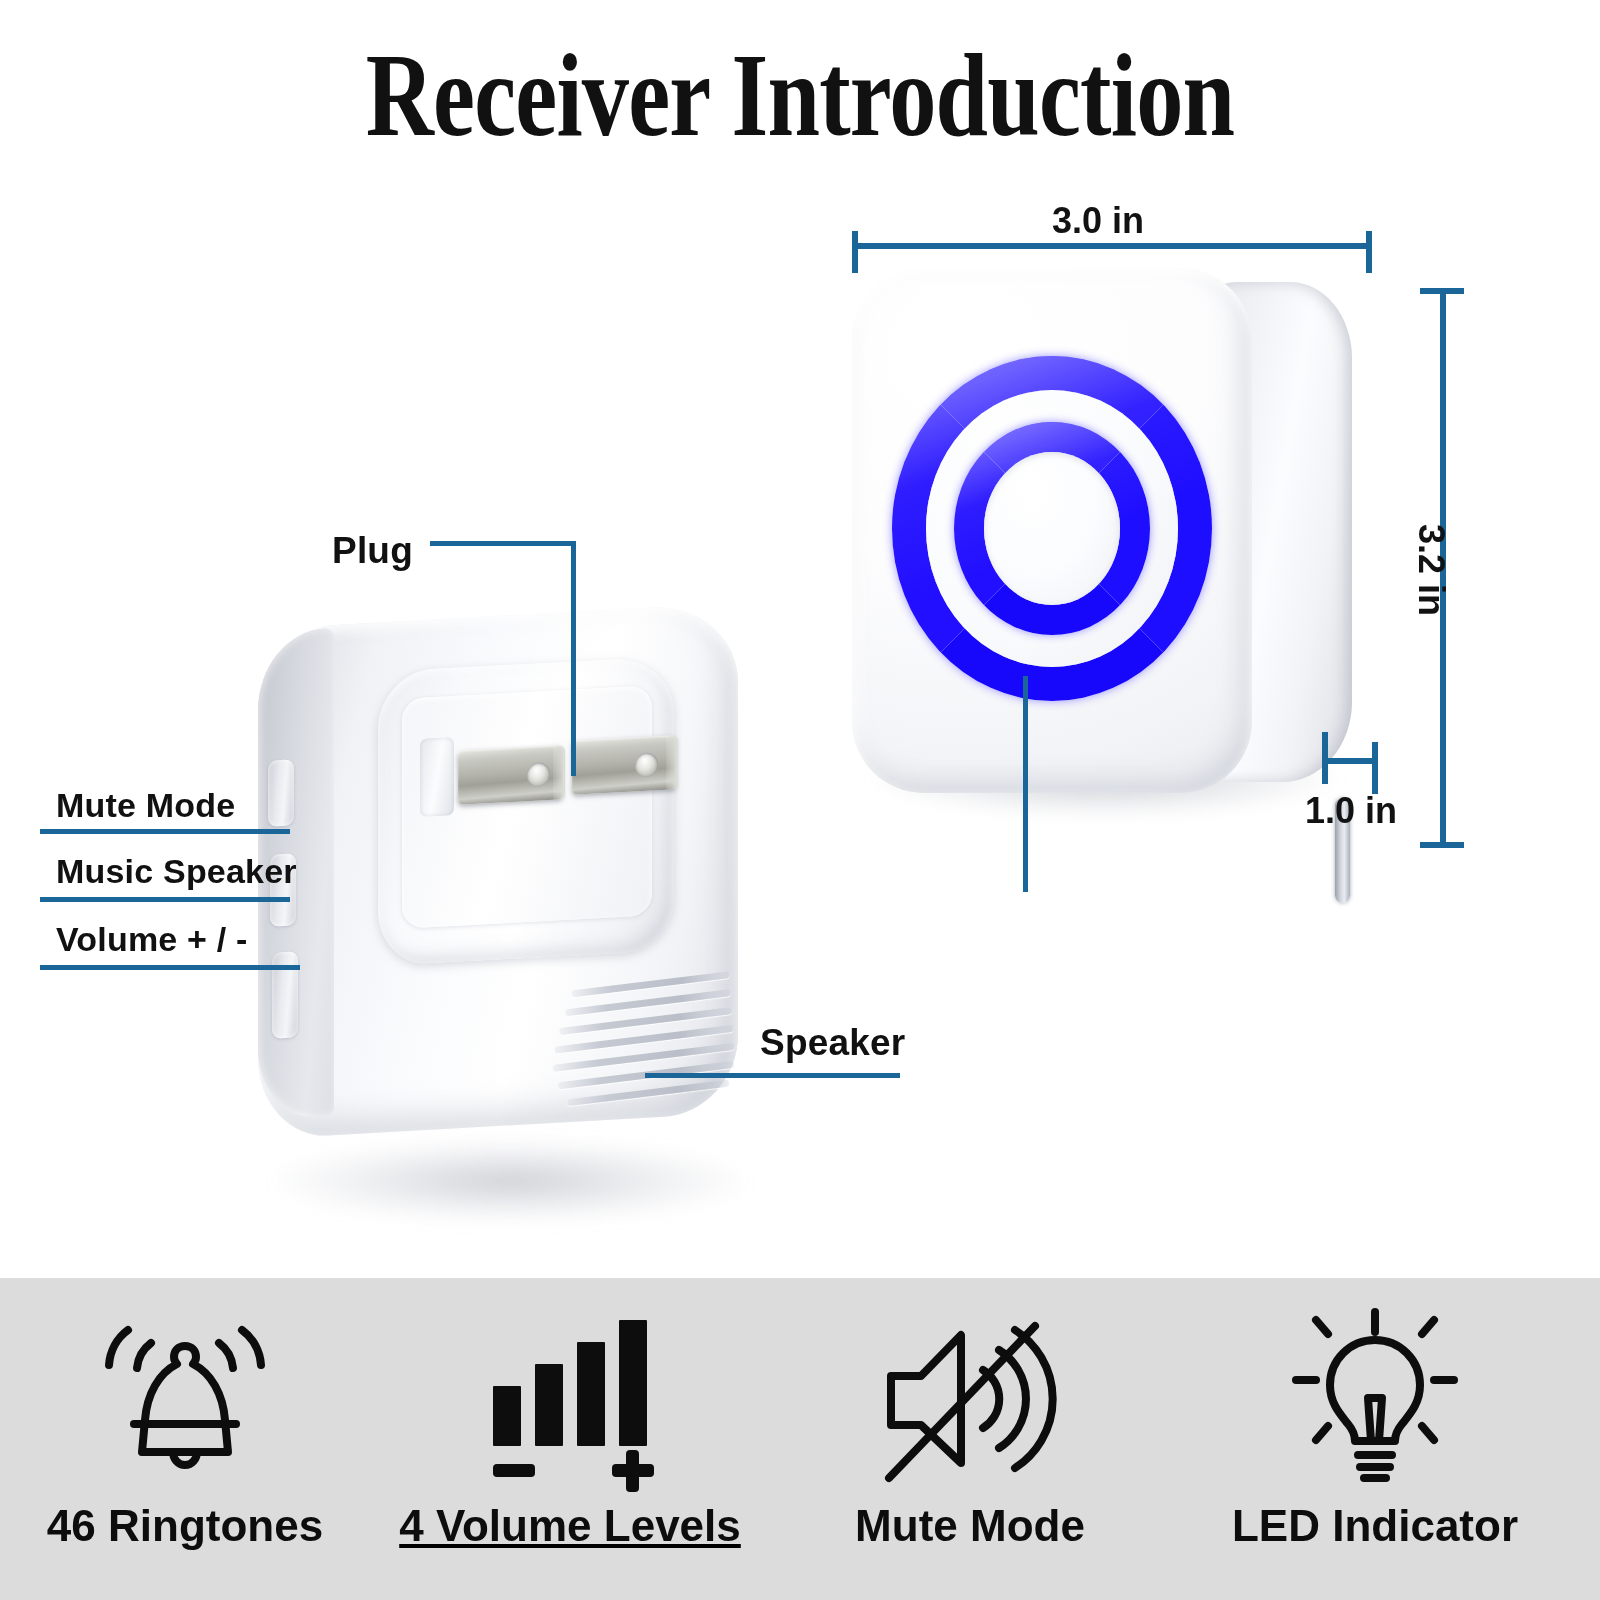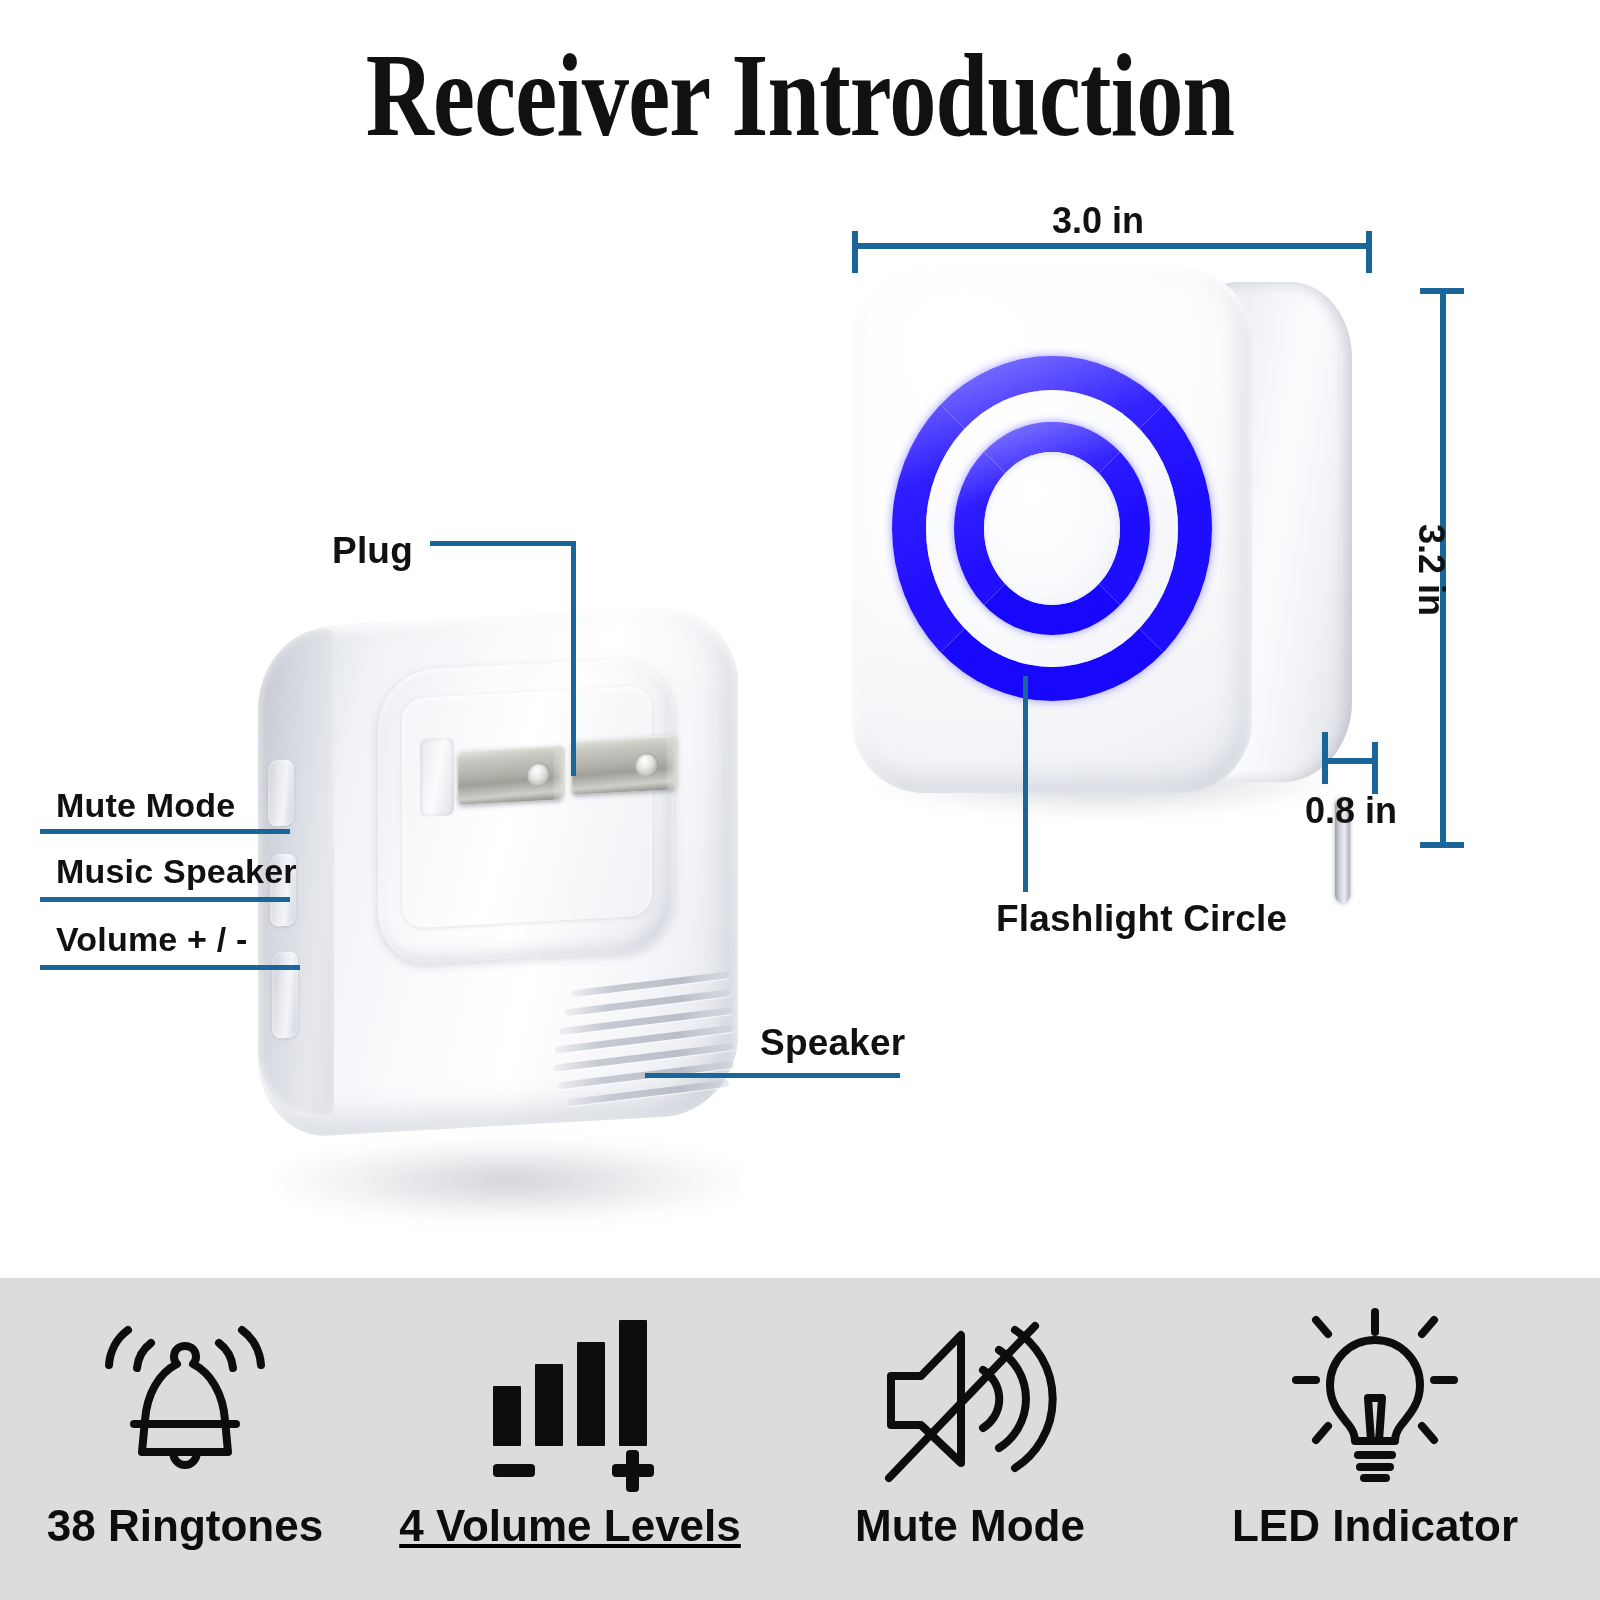--- a/index.html
+++ b/index.html
@@ -276,24 +276,23 @@
   <div class="cap v" style="left:1366px;top:231px;height:42px;"></div>
 
   <div class="dimline v" style="left:1440px;top:288px;height:560px;"></div>
   <div class="cap h" style="left:1420px;top:288px;width:44px;"></div>
   <div class="cap h" style="left:1420px;top:842px;width:44px;"></div>
   <div class="dimtxt" style="left:1452px;top:524px;transform:rotate(90deg);transform-origin:0 0;">3.2 in</div>
 
   <div class="dimline h" style="left:1322px;top:758px;width:56px;"></div>
   <div class="cap v" style="left:1322px;top:732px;height:52px;"></div>
   <div class="cap v" style="left:1372px;top:742px;height:52px;"></div>
-  <div class="dimtxt" style="left:1305px;top:790px;">0.8 in</div>
+  <div class="dimtxt" style="left:1305px;top:790px;">1.0 in</div>
 
   <div class="leader v" style="left:1023px;top:676px;height:216px;"></div>
-  <div class="anno" style="left:996px;top:898px;font-size:37px;">Flashlight Circle</div>
 
   <div class="devL">
     <div class="shadow"></div>
     <div class="body"></div>
     <div class="leftedge"></div>
 
     <div class="sidectl s1"></div>
     <div class="sidectl s2"></div>
     <div class="sidectl s3"></div>
 
@@ -343,21 +342,21 @@
         <svg width="190" height="185" viewBox="0 0 190 185" fill="none" stroke="#0d0d0d" stroke-width="8" stroke-linecap="round" stroke-linejoin="round">
           <path d="M95 38c-7 0-11 5-11 11 0 3 1 5 3 7-18 9-30 30-32 56l-3 32h86l-3-32c-2-26-14-47-32-56 2-2 3-4 3-7 0-6-4-11-11-11z"></path>
           <line x1="44" y1="116" x2="146" y2="116"></line>
           <path d="M83 144c0 7 5 13 12 13s12-6 12-13"></path>
           <path d="M38 22c-11 8-18 21-19 35"></path>
           <path d="M61 35c-8 6-13 15-14 25"></path>
           <path d="M152 22c11 8 18 21 19 35"></path>
           <path d="M129 35c8 6 13 15 14 25"></path>
         </svg>
       </div>
-      <div class="flabel">38 Ringtones</div>
+      <div class="flabel">46 Ringtones</div>
     </div>
 
     <div class="feat f1">
       <div class="glyph">
         <svg width="190" height="185" viewBox="0 0 190 185" fill="#0d0d0d">
           <rect x="18" y="78" width="28" height="60" rx="1"></rect>
           <rect x="60" y="56" width="28" height="82" rx="1"></rect>
           <rect x="102" y="34" width="28" height="104" rx="1"></rect>
           <rect x="144" y="12" width="28" height="126" rx="1"></rect>
           <rect x="18" y="156" width="42" height="13" rx="4"></rect>

